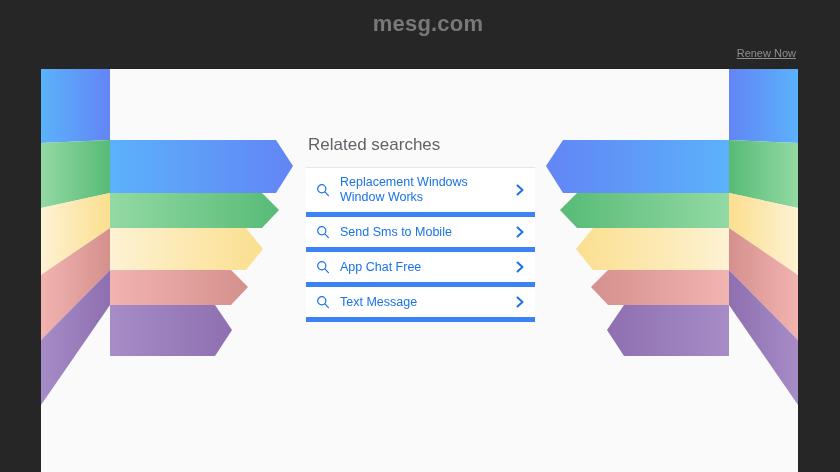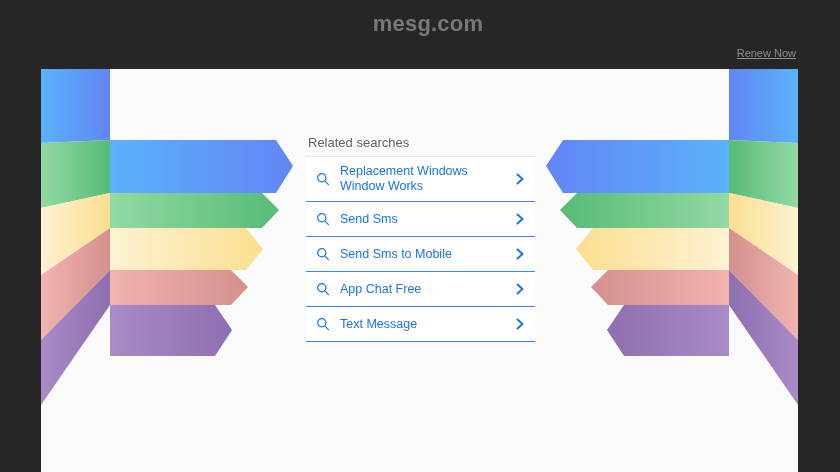--- a/index.html
+++ b/index.html
@@ -70,33 +70,33 @@
   
   .searches {
     position: absolute;
     left: 265px;
     top: 66px;
     width: 229px;
     z-index: 5;
   }
 
   .searches-title {
-    font-size: 13px;
+    font-size: 17px;
     color: #5f6368;
-    margin-bottom: 6px;
+    margin-bottom: 12px;
     padding-left: 2px;
   }
 
   .search-list {
     border-top: 1px solid #e8e8e8;
   }
 
   .search-item {
     background: #ffffff;
-    border-bottom: 1px solid #3b82f6;
+    border-bottom: 5px solid #3b82f6;
     display: flex;
     align-items: center;
     min-height: 35px;
     padding: 7px 9px 7px 10px;
     cursor: pointer;
     gap: 10px;
   }
 
   .si-icon {
     flex: 0 0 14px;
@@ -212,30 +212,20 @@
         <svg class="si-icon" viewBox="0 0 16 16">
           <circle cx="6.6" cy="6.6" r="4.7" fill="none" stroke="#1a73e8" stroke-width="1.4"></circle>
           <line x1="10.1" y1="10.1" x2="14.2" y2="14.4" stroke="#1a73e8" stroke-width="1.4" stroke-linecap="round"></line>
         </svg>
         <span class="si-label">Replacement Windows Window Works</span>
         <svg class="si-chevron" viewBox="0 0 12 14">
           <polyline points="3.5,2.5 8.5,7 3.5,11.5" fill="none" stroke="#1a73e8" stroke-width="2" stroke-linecap="round" stroke-linejoin="round"></polyline>
         </svg>
       </div>
 
-      <div class="search-item">
-        <svg class="si-icon" viewBox="0 0 16 16">
-          <circle cx="6.6" cy="6.6" r="4.7" fill="none" stroke="#1a73e8" stroke-width="1.4"></circle>
-          <line x1="10.1" y1="10.1" x2="14.2" y2="14.4" stroke="#1a73e8" stroke-width="1.4" stroke-linecap="round"></line>
-        </svg>
-        <span class="si-label">Send Sms</span>
-        <svg class="si-chevron" viewBox="0 0 12 14">
-          <polyline points="3.5,2.5 8.5,7 3.5,11.5" fill="none" stroke="#1a73e8" stroke-width="2" stroke-linecap="round" stroke-linejoin="round"></polyline>
-        </svg>
-      </div>
 
       <div class="search-item">
         <svg class="si-icon" viewBox="0 0 16 16">
           <circle cx="6.6" cy="6.6" r="4.7" fill="none" stroke="#1a73e8" stroke-width="1.4"></circle>
           <line x1="10.1" y1="10.1" x2="14.2" y2="14.4" stroke="#1a73e8" stroke-width="1.4" stroke-linecap="round"></line>
         </svg>
         <span class="si-label">Send Sms to Mobile</span>
         <svg class="si-chevron" viewBox="0 0 12 14">
           <polyline points="3.5,2.5 8.5,7 3.5,11.5" fill="none" stroke="#1a73e8" stroke-width="2" stroke-linecap="round" stroke-linejoin="round"></polyline>
         </svg>

